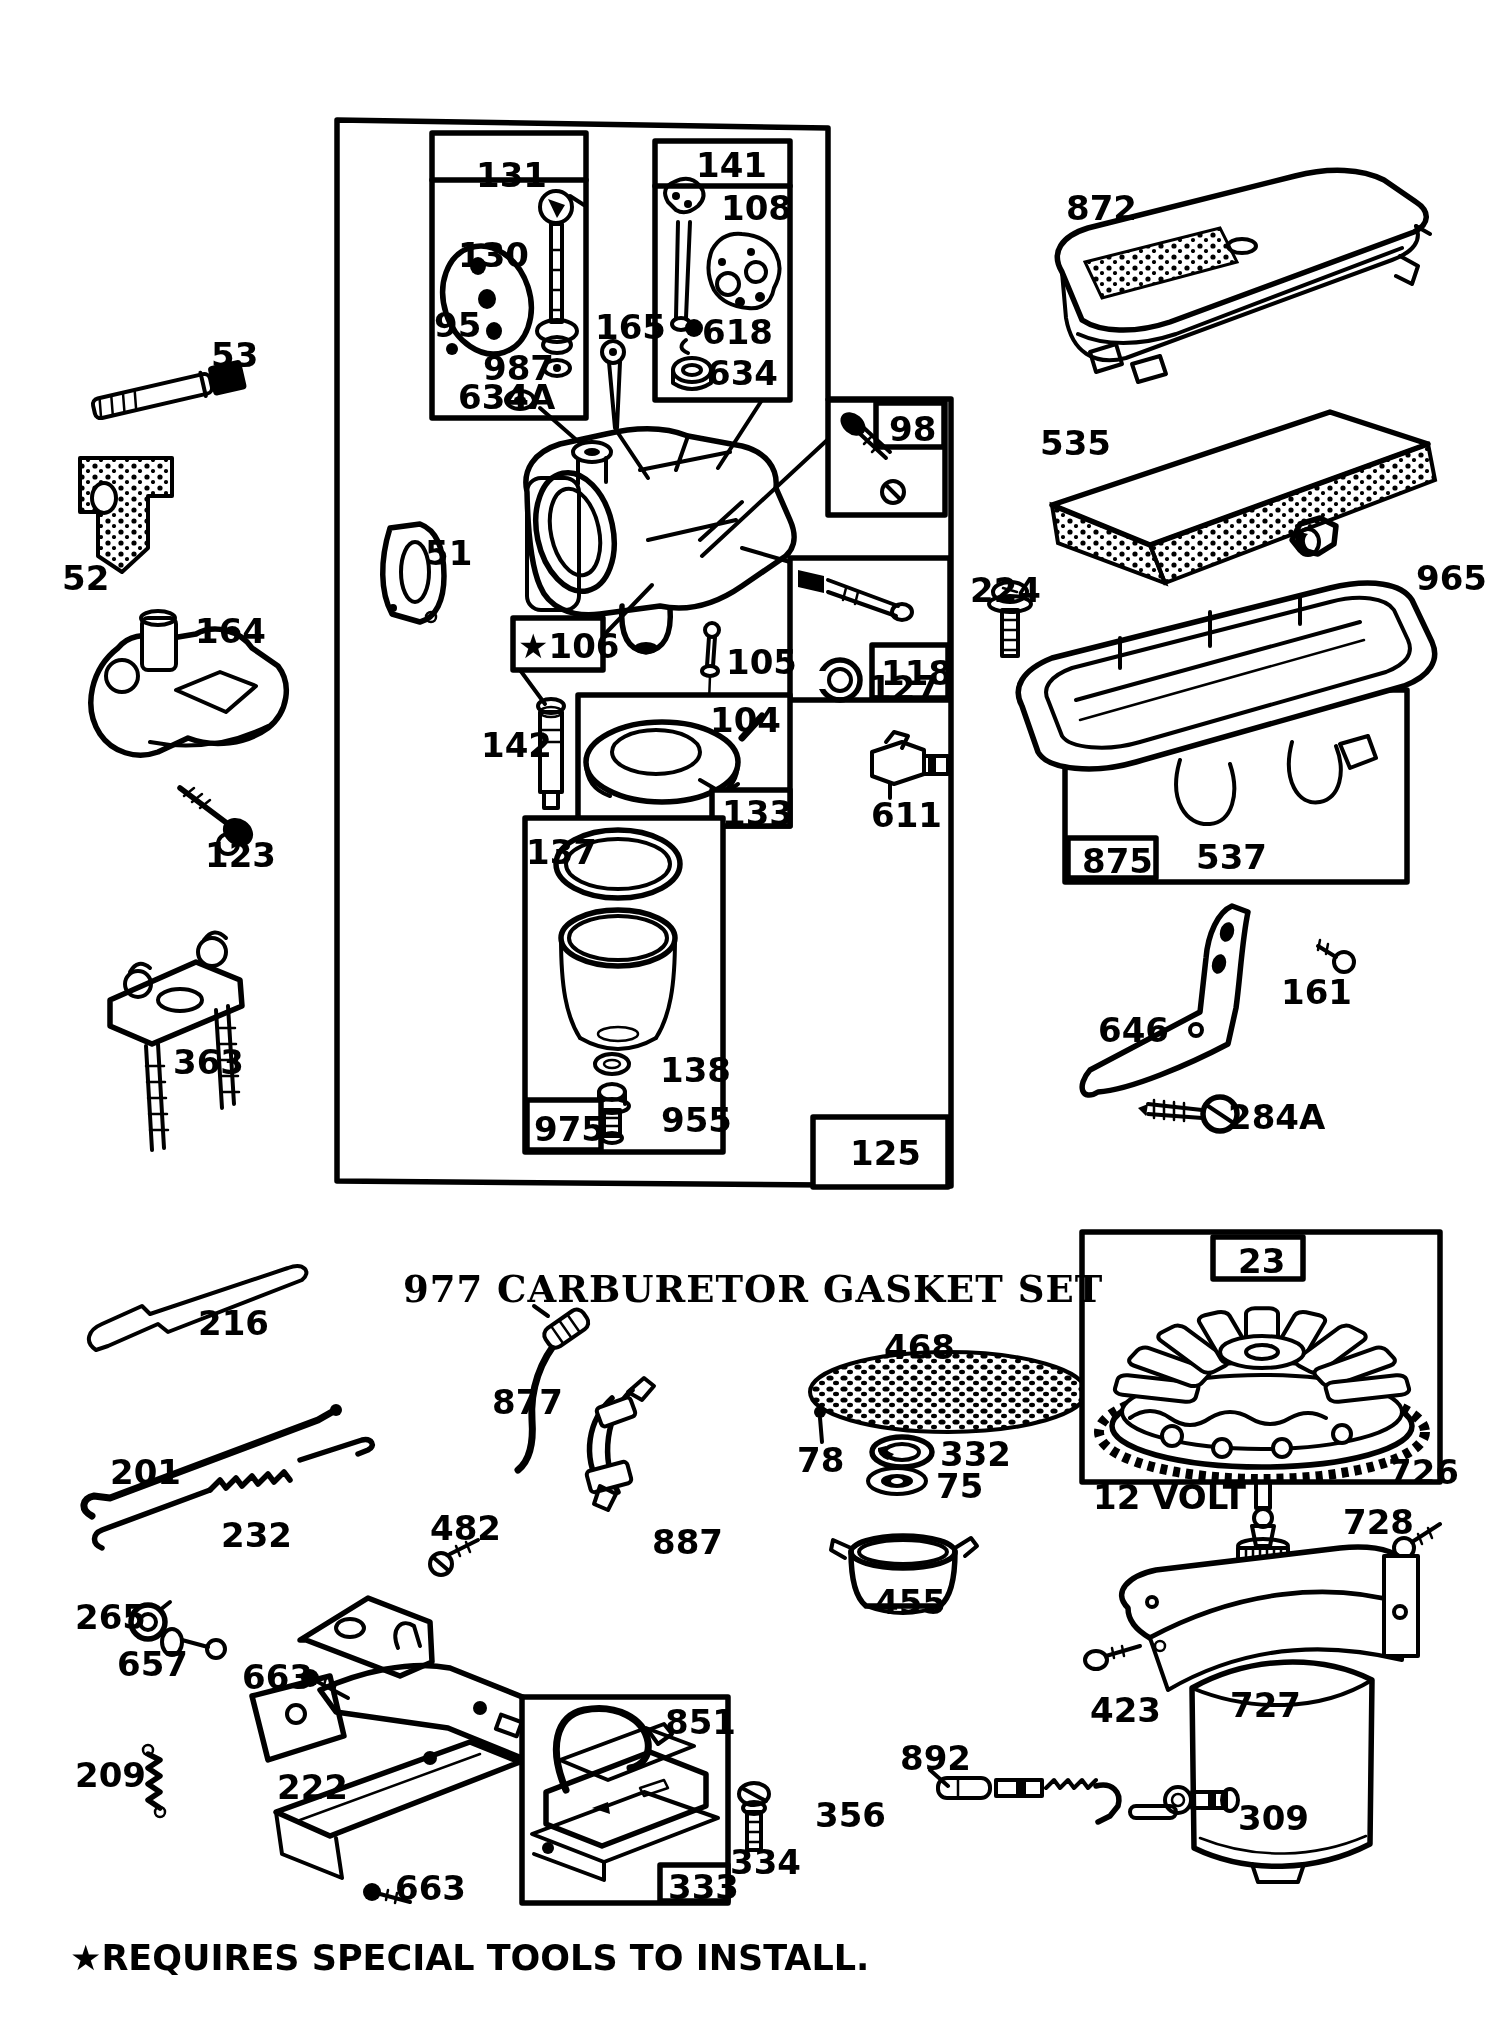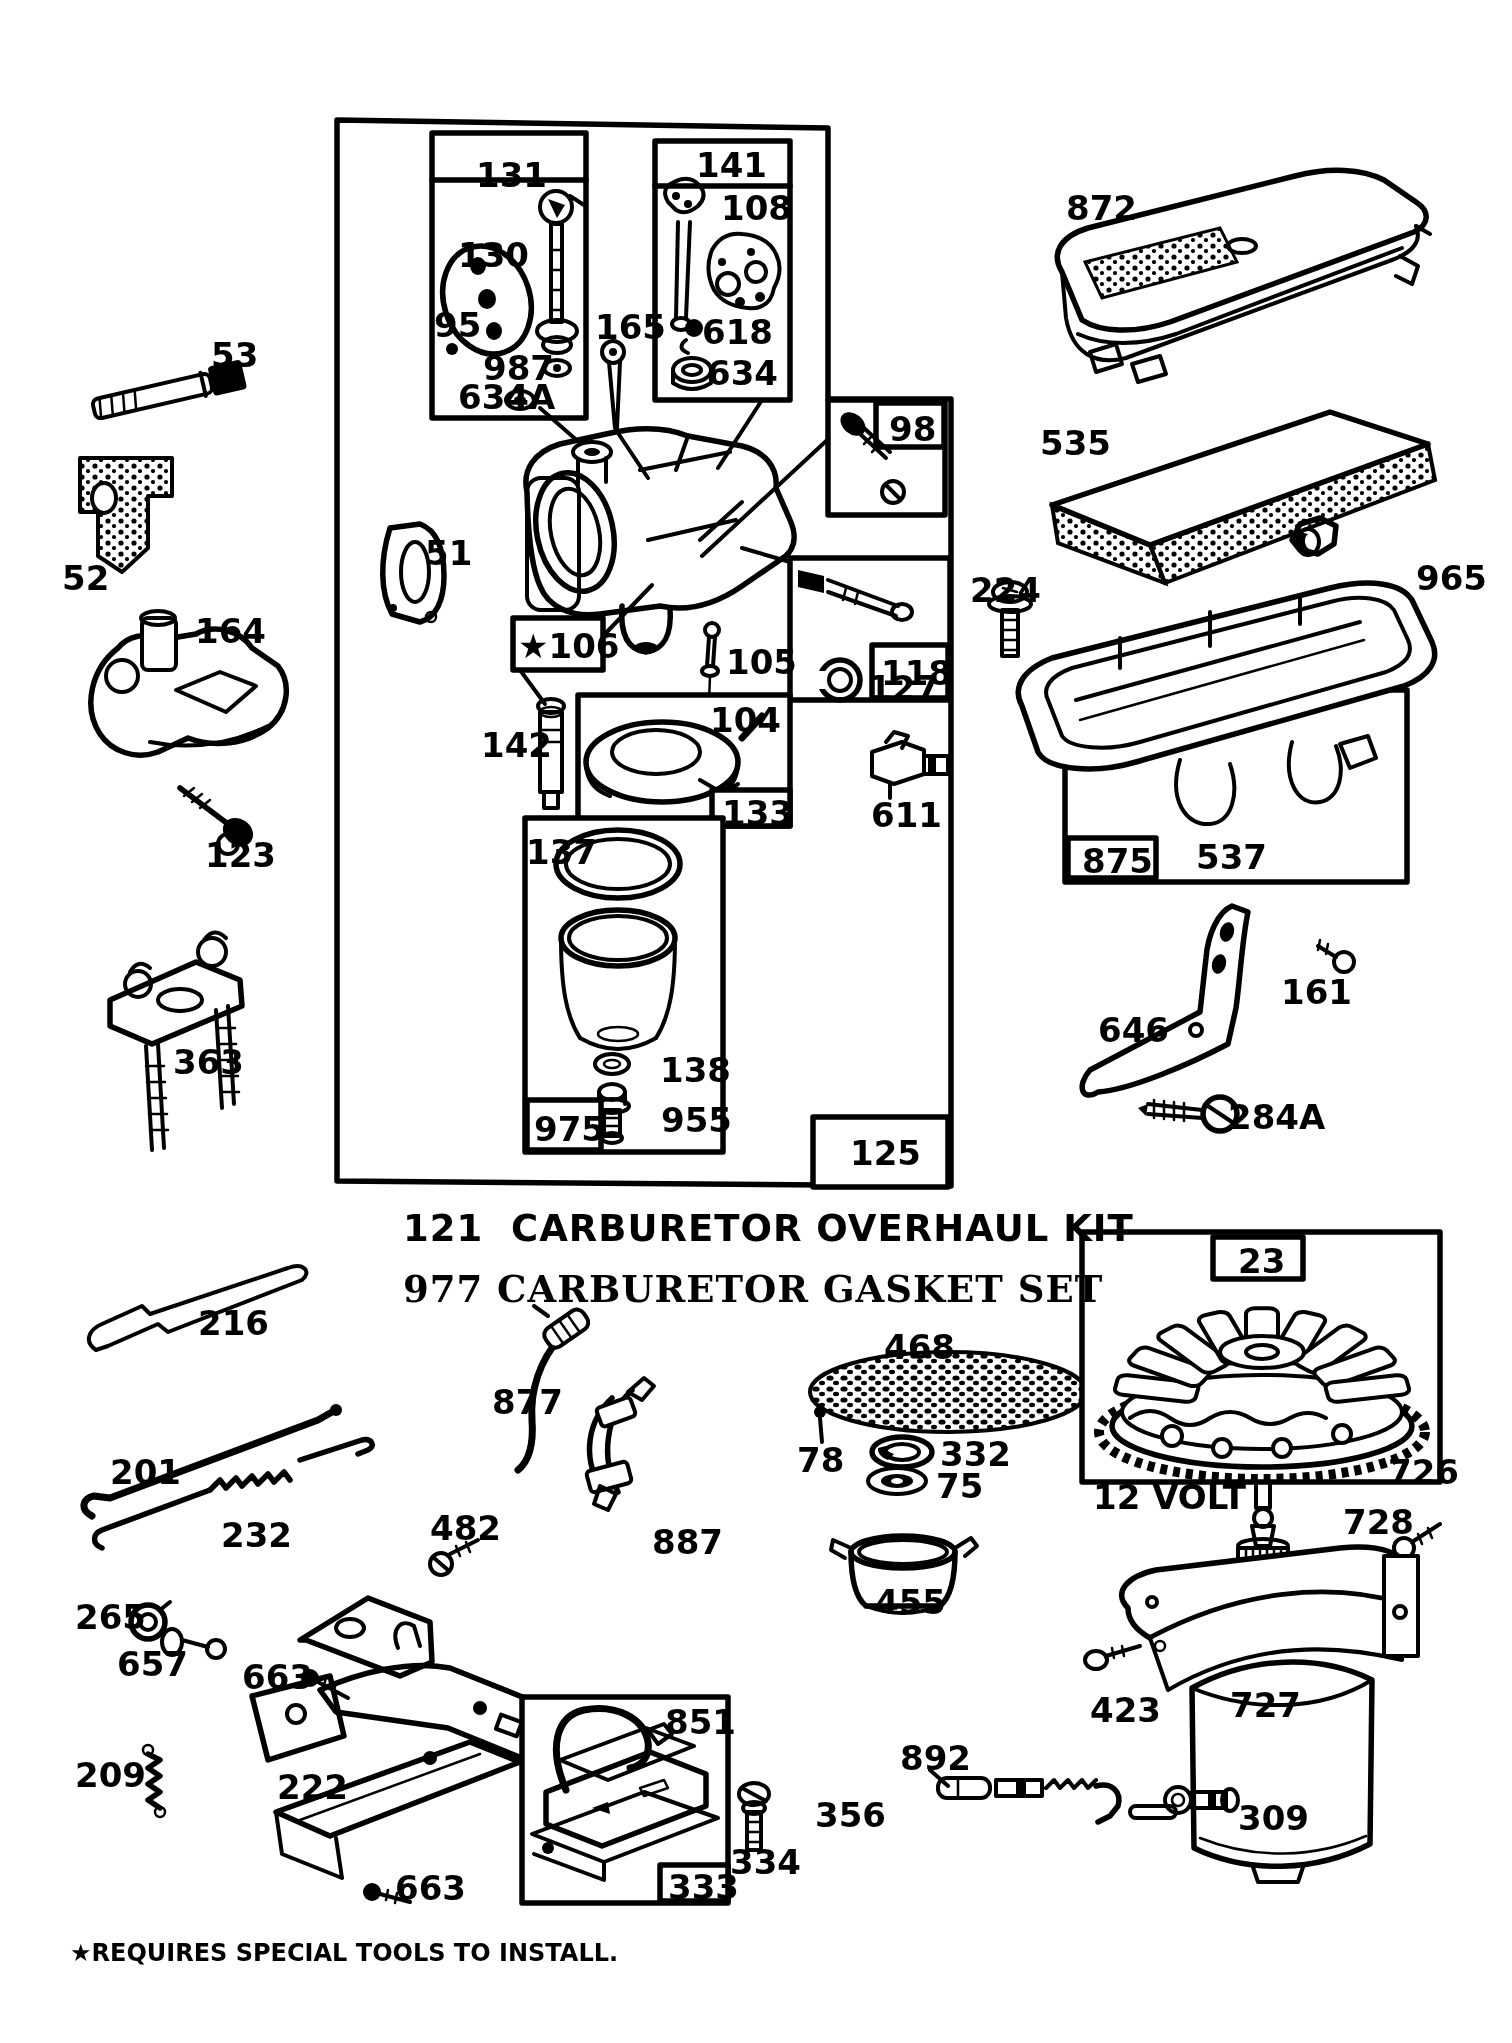--- a/index.html
+++ b/index.html
@@ -1,21 +1,21 @@
 <!DOCTYPE html>
 <html><head>
 <meta charset="utf-8">
 <style>
   html,body{margin:0;padding:0;background:#fff;}
   .stage{position:relative;width:1512px;height:2043px;background:#fff;overflow:hidden;
          font-family:"DejaVu Sans",sans-serif;}
   .stage svg{position:absolute;left:0;top:0;}
   .lbl{position:absolute;font-weight:bold;font-size:34px;line-height:1;color:#000;white-space:pre;}
   .fs37{font-size:37px;letter-spacing:1px;}
-  .fs31{font-size:24px;}
+  .fs31{font-size:35px;}
   .serif{font-family:"DejaVu Serif",serif;text-align:right;}
   .ln,.ln2,.ln5,.ln7{fill:none;stroke:#000;stroke-linecap:round;stroke-linejoin:round;}
   .ln{stroke-width:4;} .ln2{stroke-width:2.5;} .ln5{stroke-width:5.5;} .ln7{stroke-width:7;}
   .fb{fill:#000;stroke:none;}
   .fw{fill:#fff;stroke:#000;stroke-width:4;stroke-linejoin:round;}
   .fw5{fill:#fff;stroke:#000;stroke-width:5.5;stroke-linejoin:round;}
   .vns{vector-effect:non-scaling-stroke;}
 </style>
 </head>
 <body>
@@ -539,21 +539,20 @@
 <div class="lbl" style="left:173px;top:1045px">363</div>
 <div class="lbl" style="left:970px;top:573px">224</div>
 <div class="lbl" style="left:1066px;top:191px">872</div>
 <div class="lbl" style="left:1040px;top:426px">535</div>
 <div class="lbl" style="left:1416px;top:561px">965</div>
 <div class="lbl" style="left:1082px;top:844px">875</div>
 <div class="lbl" style="left:1196px;top:840px">537</div>
 <div class="lbl" style="left:1098px;top:1013px">646</div>
 <div class="lbl" style="left:1281px;top:975px">161</div>
 <div class="lbl" style="left:1228px;top:1100px">284A</div>
-<div class="lbl fs37" style="left:403px;top:1210px">121  CARBURETOR OVERHAUL KIT</div>
 <div class="lbl fs37 serif" style="left:403px;top:1271px">977 CARBURETOR GASKET SET</div>
 <div class="lbl" style="left:198px;top:1306px">216</div>
 <div class="lbl" style="left:110px;top:1455px">201</div>
 <div class="lbl" style="left:221px;top:1518px">232</div>
 <div class="lbl" style="left:492px;top:1385px">877</div>
 <div class="lbl" style="left:430px;top:1511px">482</div>
 <div class="lbl" style="left:652px;top:1525px">887</div>
 <div class="lbl" style="left:884px;top:1330px">468</div>
 <div class="lbl" style="left:797px;top:1443px">78</div>
 <div class="lbl" style="left:940px;top:1437px">332</div>

